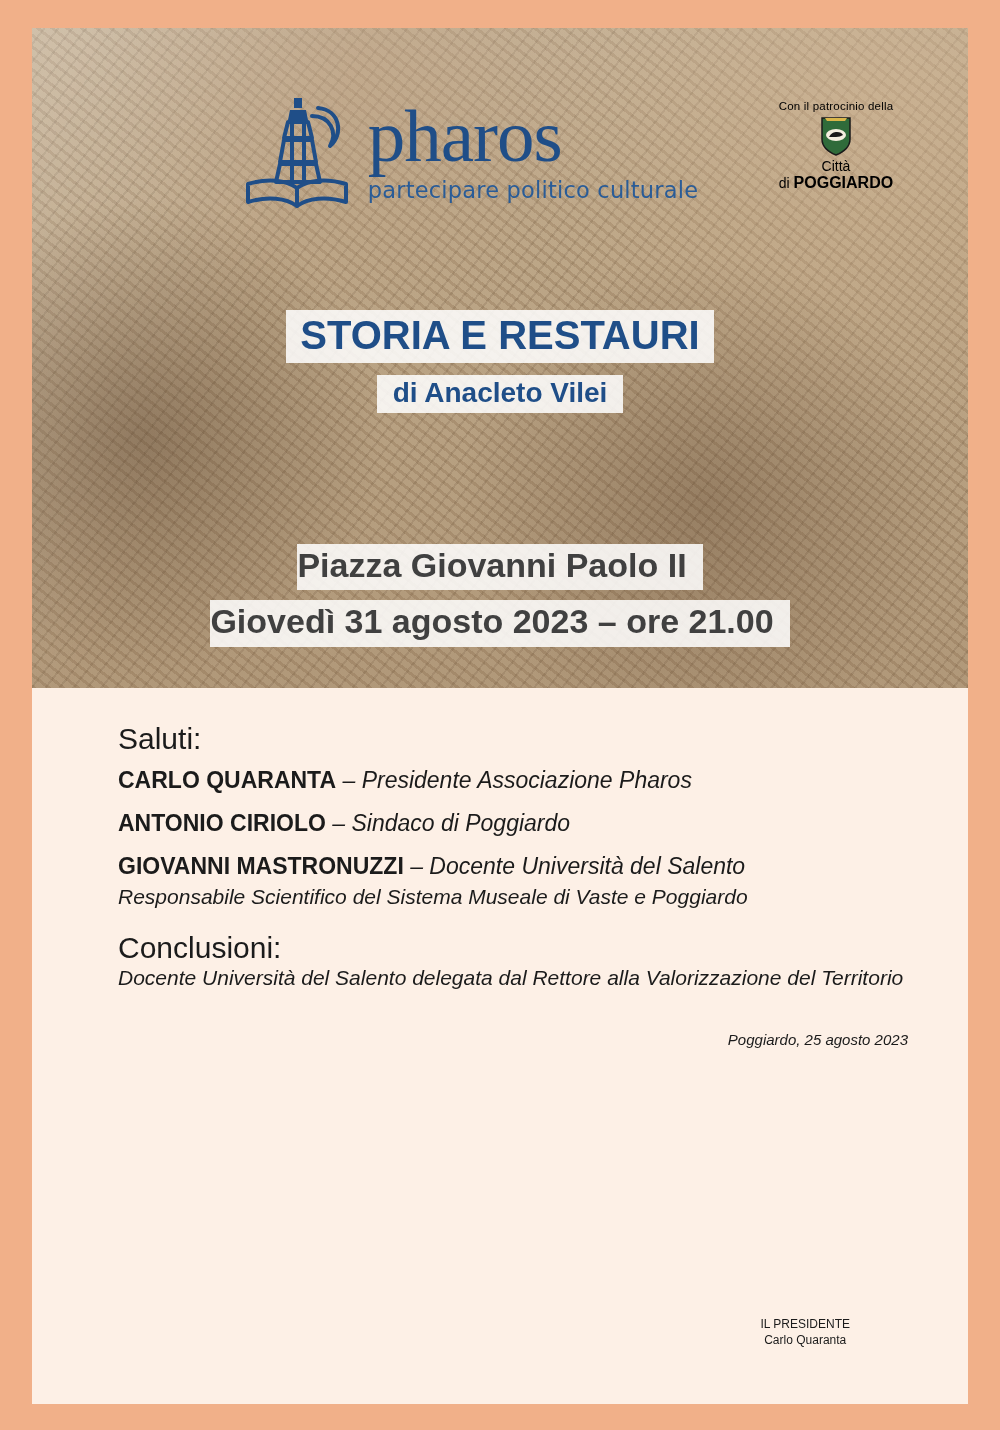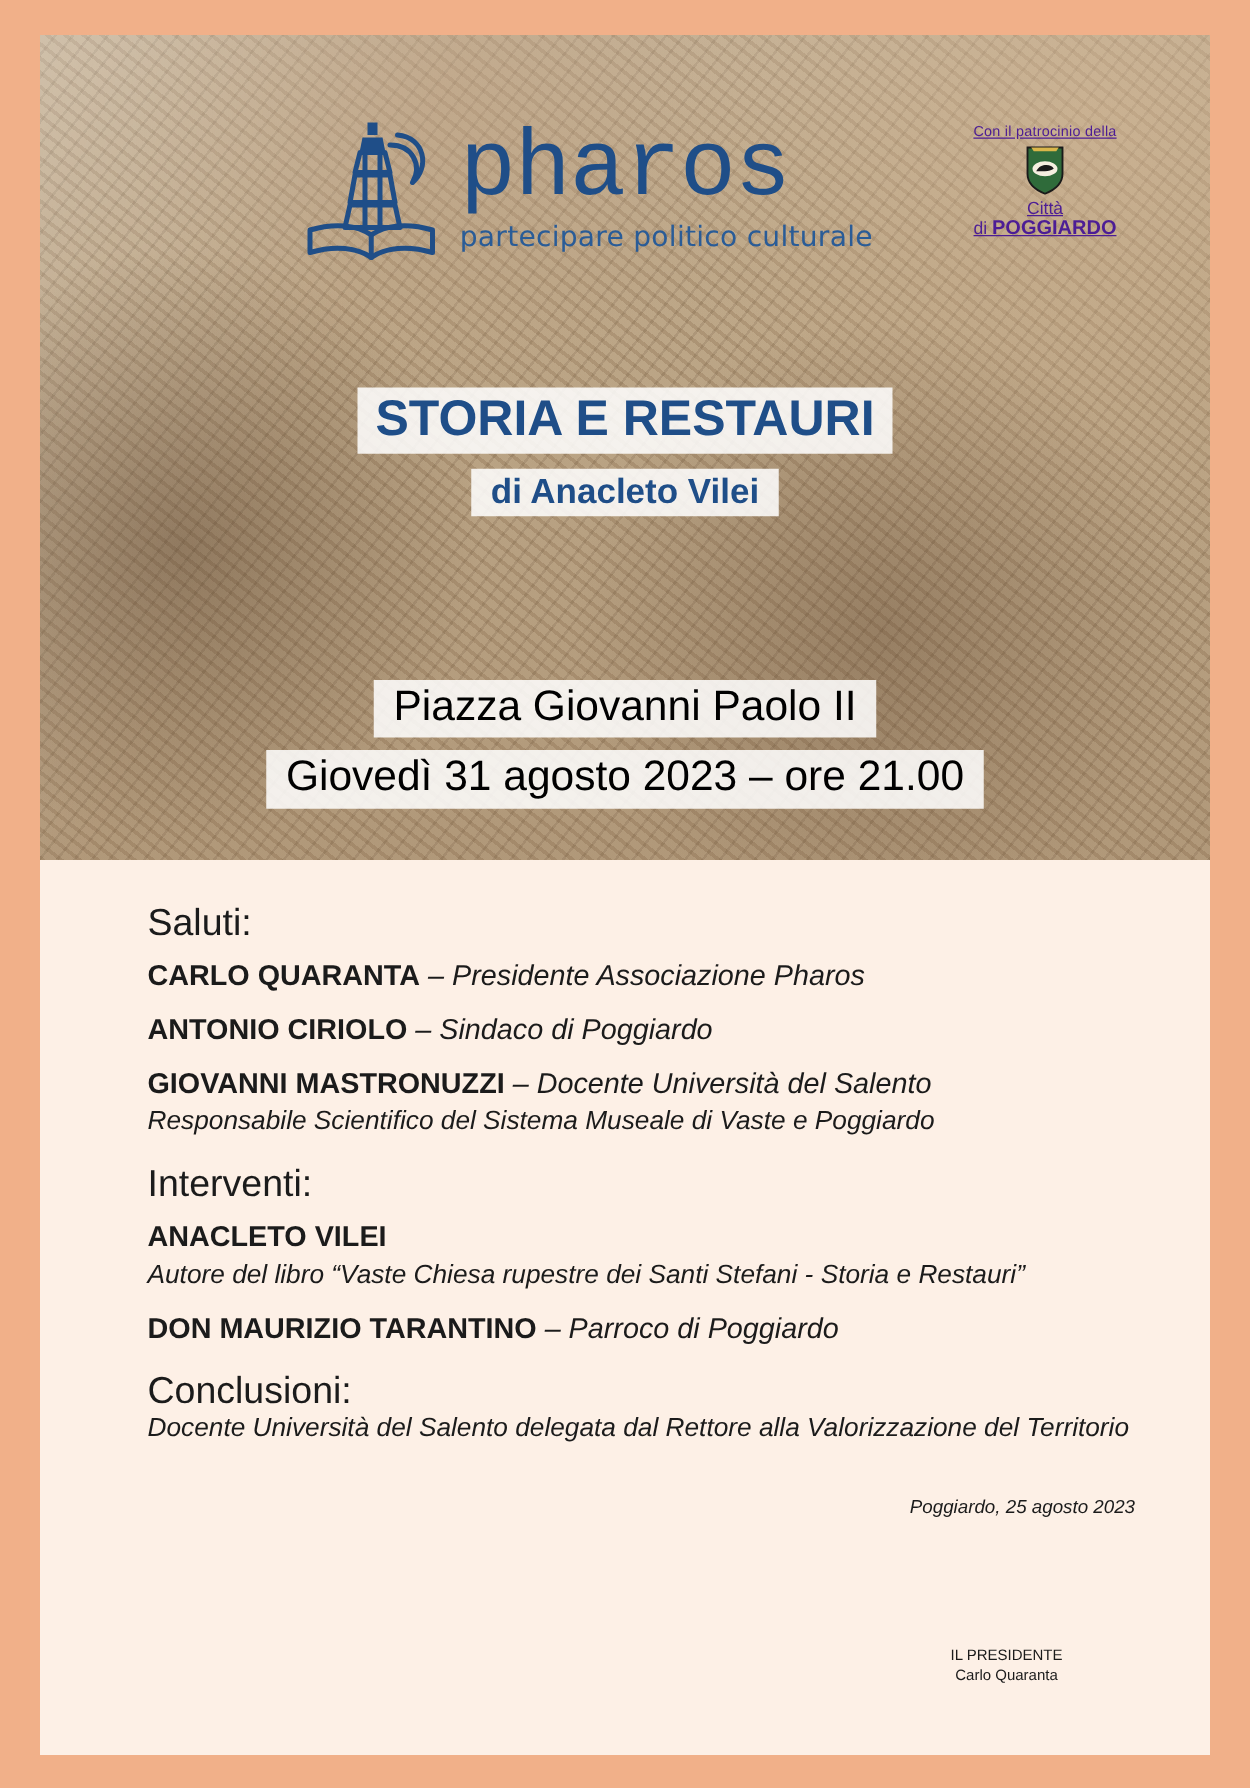--- a/index.html
+++ b/index.html
@@ -92,21 +92,21 @@
   }
   .logo-mark {
     width: 130px;
     height: 130px;
     flex: 0 0 130px;
   }
   .logo-text {
     padding-top: 14px;
   }
   .logo-word {
-    font-family: Liberation Mono, monospace;
+    font-family: Liberation Serif, serif;
     font-size: 75px;
     line-height: 0.95;
     color: #1f4e88;
     letter-spacing: -1px;
     font-weight: 400;
   }
   .logo-sub {
     font-family: "DejaVu Sans", sans-serif;
     font-size: 22.5px;
     color: #2a5c97;
@@ -114,22 +114,21 @@
     letter-spacing: 0.2px;
   }
 
   
   .patronage {
     position: absolute;
     top: 72px;
     right: 52px;
     width: 160px;
     text-align: center;
-    color: #4c1d95;
-    text-decoration: underline;
+    color: #000000;
   }
   .patronage-label {
     font-size: 11.5px;
     letter-spacing: 0.2px;
   }
   .crest {
     width: 34px;
     height: 42px;
     margin: 3px auto 2px auto;
     display: block;
@@ -171,23 +170,23 @@
   .event-stack {
     position: absolute;
     top: 516px;
     left: 0;
     right: 0;
     text-align: center;
   }
   .event-line {
     display: inline-block;
     background: rgba(255,255,255,0.86);
-    color: #000000;
-    font-weight: normal;
-    padding: 3px 16px 6px 16px;
+    color: #404040;
+    font-weight: bold;
+    padding: 3px 16px 6px 0;
     line-height: 1.1;
   }
   .event-place { font-size: 34px; }
   .event-date { font-size: 34px; margin-top: 10px; }
 
   
   .body {
     flex: 1 1 auto;
     position: relative;
     padding: 34px 60px 0 86px;
@@ -312,30 +311,20 @@
         </p>
         <p class="person">
           <span class="name">ANTONIO CIRIOLO</span><span class="role"> – Sindaco di Poggiardo</span>
         </p>
         <p class="person">
           <span class="name">GIOVANNI MASTRONUZZI</span><span class="role"> – Docente Università del Salento</span>
         </p>
         <div class="person-sub">Responsabile Scientifico del Sistema Museale di Vaste e Poggiardo</div>
       </div>
 
-      <div class="group">
-        <div class="group-label">Interventi:</div>
-        <p class="person">
-          <span class="name">ANACLETO VILEI</span><span class="role"></span>
-        </p>
-        <div class="person-sub">Autore del libro “Vaste Chiesa rupestre dei Santi Stefani - Storia e Restauri”</div>
-        <p class="person">
-          <span class="name">DON MAURIZIO TARANTINO</span><span class="role"> – Parroco di Poggiardo</span>
-        </p>
-      </div>
 
       <div class="group">
         <div class="group-label">Conclusioni:</div>
         <div class="person-sub">Docente Università del Salento delegata dal Rettore alla Valorizzazione del Territorio</div>
       </div>
 
 
       <div class="place-date-note">Poggiardo, 25 agosto 2023</div>
 
       <div class="signature">

